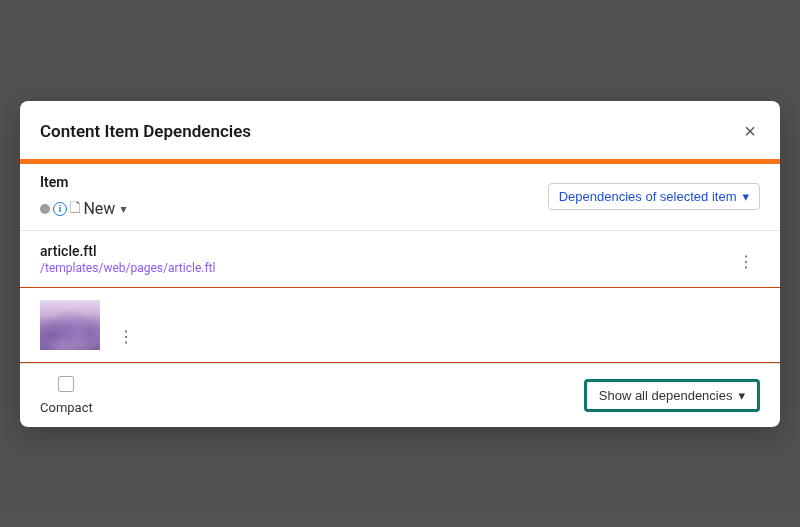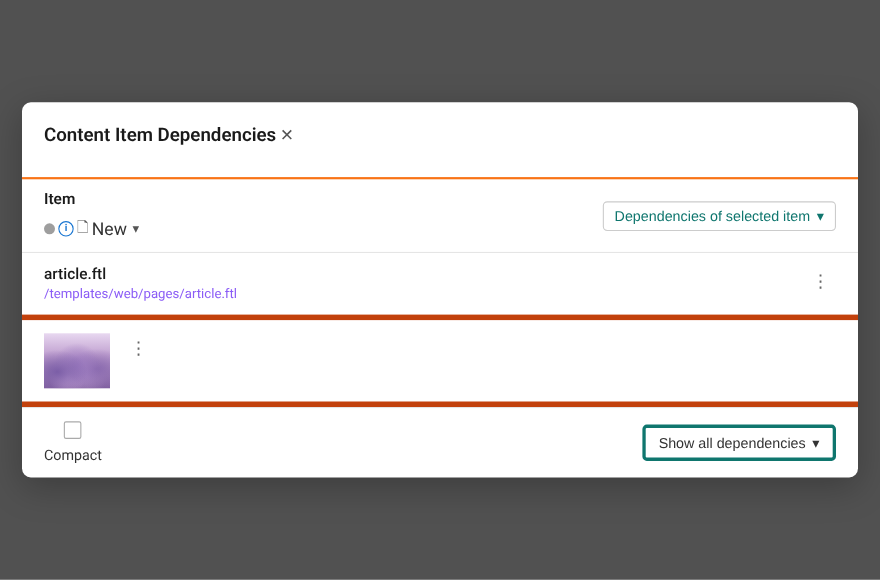--- a/index.html
+++ b/index.html
@@ -26,22 +26,23 @@
       border-radius: 8px;
       width: 760px;
       max-height: 500px;
       display: flex;
       flex-direction: column;
       box-shadow: 0 8px 32px rgba(0,0,0,0.25);
     }
     .modal-header {
       display: flex;
       align-items: center;
-      padding: 18px 20px 26px 20px;
-      border-bottom: 2px solid #f97316;
+      justify-content: space-between;
+      padding: 18px 20px 16px 20px;
+      border-bottom: 5px solid #f97316;
     }
     .modal-title {
       font-size: 17px;
       font-weight: 600;
       color: #1a1a1a;
     }
     .close-btn {
       background: none;
       border: none;
       cursor: pointer;
@@ -110,34 +111,34 @@
       padding: 2px;
     }
     .dependencies-dropdown {
       display: flex;
       align-items: center;
       gap: 6px;
       border: 1px solid #ccc;
       border-radius: 4px;
       padding: 5px 10px;
       font-size: 13px;
-      color: #0f766e;
+      color: #1d4ed8;
       cursor: pointer;
       background: #fff;
     }
     .content-list {
       flex: 1;
       overflow-y: auto;
       padding: 0;
     }
     .list-item {
       display: flex;
-      align-items: flex-start;
+      align-items: flex-end;
       padding: 12px 20px;
-      border-bottom: 5px solid #c2410c;
+      border-bottom: 1px solid #c2410c;
       gap: 12px;
     }
     .item-thumb-placeholder {
       width: 60px;
       height: 50px;
       background: linear-gradient(135deg, #c8a8d8 0%, #a080c0 30%, #d0b8e0 60%, #b09080 100%);
       border-radius: 3px;
       flex-shrink: 0;
       position: relative;
     }

